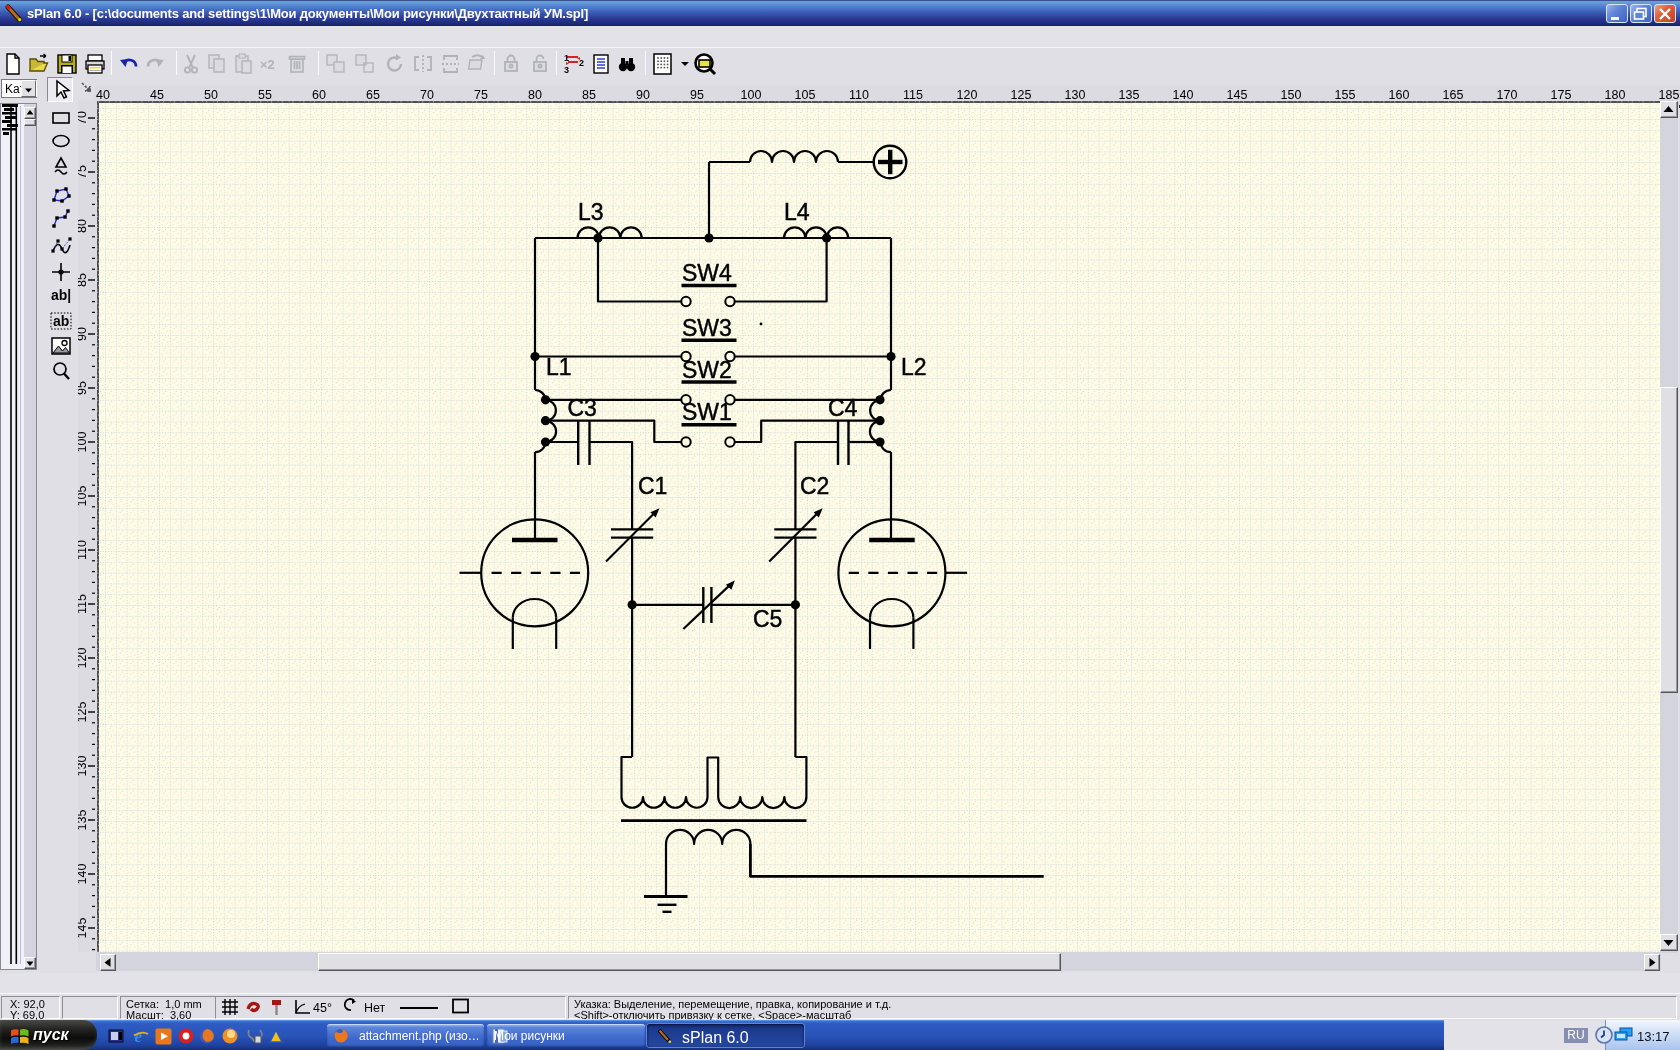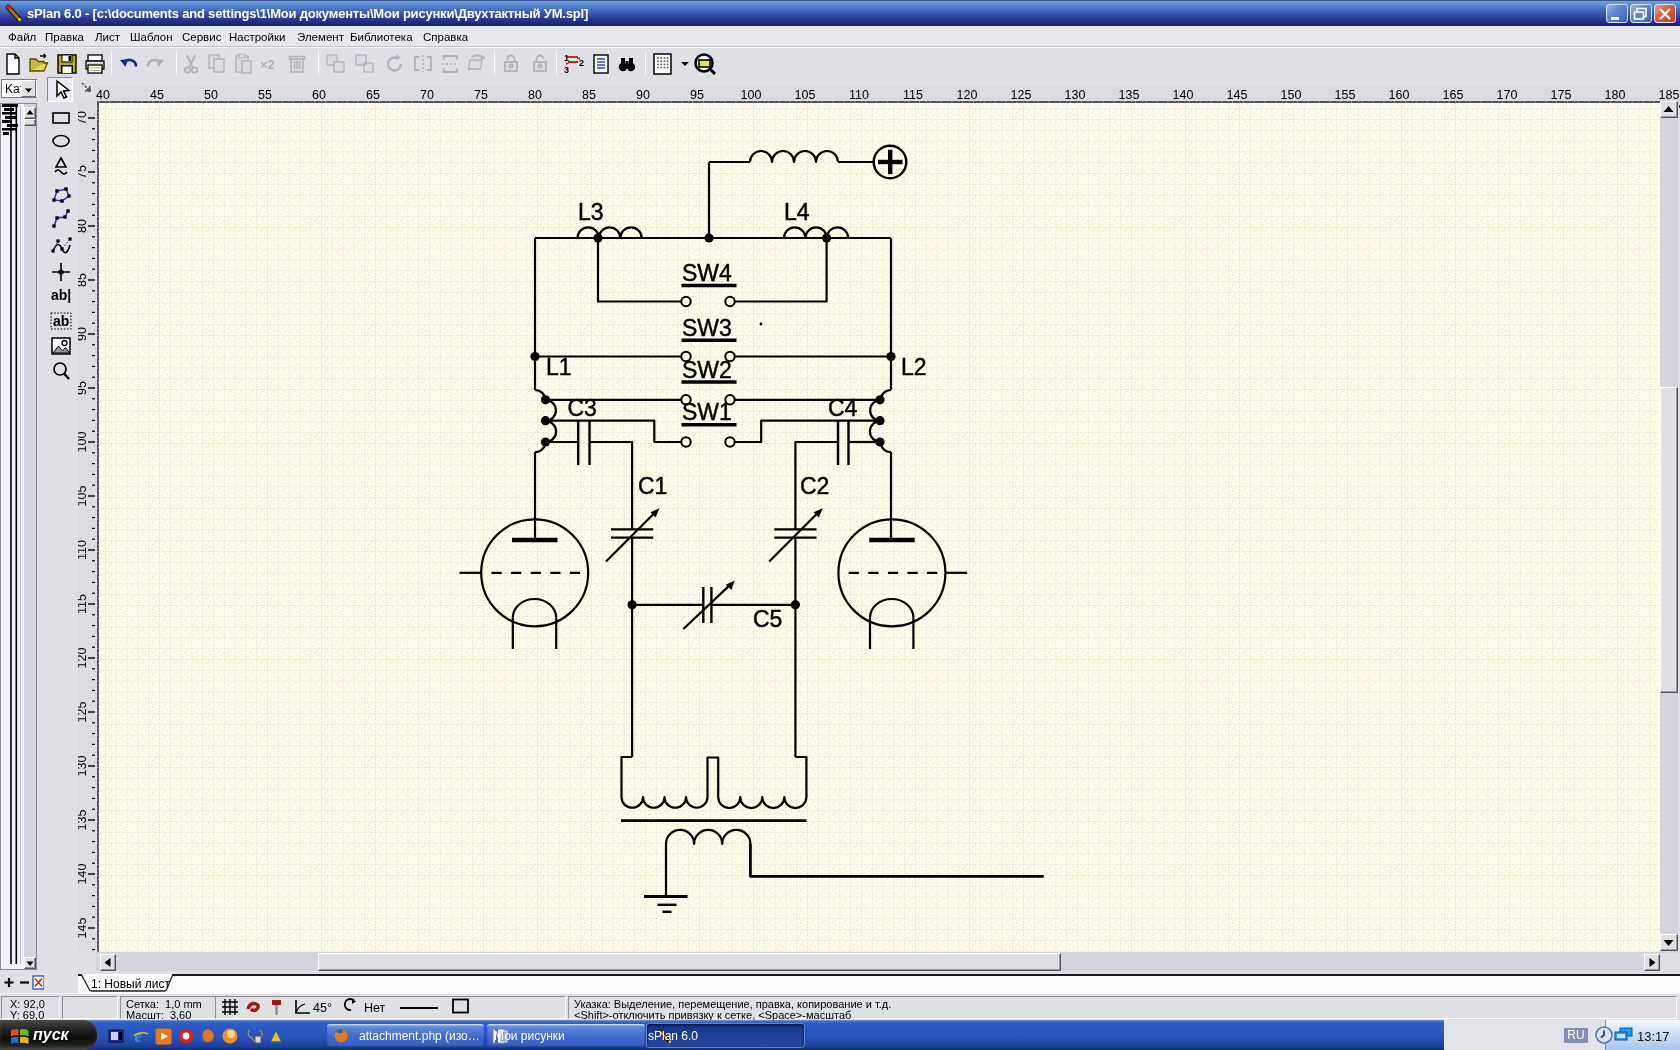--- a/index.html
+++ b/index.html
@@ -70,31 +70,20 @@
 <svg style="position:absolute;left:1606px;top:4px" width="22" height="19" viewBox="0 0 22 19">
         <rect x="5" y="13" width="8" height="3" fill="#fff"></rect>
       </svg>
 <svg style="position:absolute;left:1630px;top:4px" width="22" height="19" viewBox="0 0 22 19">
         <rect x="7" y="4.5" width="9" height="8" fill="none" stroke="#fff" stroke-width="1.6"></rect>
         <rect x="4.5" y="8" width="9" height="7" fill="#5f85d8" stroke="#fff" stroke-width="1.6"></rect>
       </svg>
 <svg style="position:absolute;left:1654px;top:4px" width="22" height="19" viewBox="0 0 22 19">
         <path d="M6,5 L16,15 M16,5 L6,15" stroke="#fff" stroke-width="2.4"></path>
       </svg>
-</div>
-<div id="menubar" class="abs">
-<span class="abs mitem" style="left:8px">Файл</span>
-<span class="abs mitem" style="left:45px">Правка</span>
-<span class="abs mitem" style="left:95px">Лист</span>
-<span class="abs mitem" style="left:130px">Шаблон</span>
-<span class="abs mitem" style="left:182px">Сервис</span>
-<span class="abs mitem" style="left:229px">Настройки</span>
-<span class="abs mitem" style="left:297px">Элемент</span>
-<span class="abs mitem" style="left:350px">Библиотека</span>
-<span class="abs mitem" style="left:423px">Справка</span>
 </div>
 <div id="toolbar" class="abs">
 <div class="abs tsep" style="left:111px"></div>
 <div class="abs tsep" style="left:176px"></div>
 <div class="abs tsep" style="left:318px"></div>
 <div class="abs tsep" style="left:494px"></div>
 <div class="abs tsep" style="left:556px"></div>
 <div class="abs tsep" style="left:645px"></div>
 <svg style="position:absolute;left:1px;top:4px" width="24" height="24" viewBox="0 0 24 24">
         <path d="M6,2 h8 l4,4 v16 h-12 z" fill="#fff" stroke="#000" stroke-width="1.4"></path>
@@ -805,35 +794,20 @@
 <div class="abs sbtn" style="left:100px;top:876px;width:16px;height:17px"></div>
 <svg style="position:absolute;left:100px;top:876px" width="16" height="17" viewBox="0 0 16 17">
         <path d="M10.5,4 l-6,4.5 l6,4.5 z" fill="#000"></path>
       </svg>
 <div class="abs sthumb" style="left:318px;top:875px;width:743px;height:18px"></div>
 <div class="abs sbtn" style="left:1644px;top:876px;width:16px;height:17px"></div>
 <svg style="position:absolute;left:1644px;top:876px" width="16" height="17" viewBox="0 0 16 17">
         <path d="M5.5,4 l6,4.5 l-6,4.5 z" fill="#000"></path>
       </svg>
 </div>
-<div id="tabrow" class="abs">
-      <div id="tabwhite" class="abs"></div>
-<svg style="position:absolute;left:2px;top:2px" width="42" height="18" viewBox="0 0 42 18">
-        <g stroke="#000" stroke-width="2.2">
-          <path d="M7,3 v9 M2.5,7.5 h9"></path>
-          <path d="M18,7.5 h9"></path>
-        </g>
-        <rect x="31" y="1" width="11" height="13" fill="#fff" stroke="#3858c8" stroke-width="1.4"></rect>
-        <path d="M33,3.5 l7,8 m0,-8 l-7,8" stroke="#c82818" stroke-width="1.5"></path>
-      </svg>
-<svg style="position:absolute;left:76px;top:1px" width="110" height="18" viewBox="0 0 110 18">
-        <path d="M5,0 L13,15 Q13.6,17 16,17 L88,17 Q90,17 90.8,15.2 L97,0" fill="#fbfbfb" stroke="#222" stroke-width="1.3"></path>
-      </svg>
-<div class="abs" style="left:91px;top:4px;font-size:12px">1: Новый лист</div>
-</div>
 <div id="statusbar" class="abs">
 <div class="abs scell" style="left:1px;width:59px;padding:2px 0 0 8px">X: 92,0<br>Y: 69,0</div>
 <div class="abs scell" style="left:62px;width:56px"></div>
 <div class="abs scell" style="left:120px;width:116px;padding:2px 0 0 5px">Сетка:&nbsp; 1,0 mm<br>Масшт:&nbsp; 3,60</div>
 <div class="abs scell" style="left:215px;width:351px"></div>
 <div class="abs scell" style="left:568px;width:1109px;padding:2px 0 0 5px">Указка: Выделение, перемещение, правка, копирование и т.д.<br>&lt;Shift&gt;-отключить привязку к сетке, &lt;Space&gt;-масштаб</div>
 <svg style="position:absolute;left:220px;top:3px" width="350" height="22" viewBox="0 0 350 22">
         <g stroke="#000" stroke-width="1.4" fill="none">
           <path d="M2,5 h16 M2,10 h16 M2,15 h16 M5,2 v16 M10,2 v16 M15,2 v16"></path>
         </g>
@@ -909,21 +883,21 @@
         <rect x="3" y="1" width="3" height="14" fill="#4868c0"></rect>
         <rect x="8" y="3" width="7" height="11" fill="#88a8e0" stroke="#fff" stroke-width="0.8"></rect>
       </svg>
 <div class="abs" style="left:494px;top:9px;color:#fff;font-size:12px;white-space:nowrap;overflow:hidden;width:120px">Мои рисунки</div>
 <div class="abs tbtn tbtn-active" style="left:647px;width:157px"></div>
 <svg style="position:absolute;left:656px;top:7px" width="17" height="17" viewBox="0 0 17 17">
         <line x1="3" y1="3" x2="13" y2="14" stroke="#000" stroke-width="4"></line>
         <line x1="3.5" y1="3.5" x2="12" y2="13" stroke="#b86a14" stroke-width="2.2"></line>
         <circle cx="13.8" cy="14.8" r="1.3" fill="#e8e000"></circle>
       </svg>
-<div class="abs" style="left:648px;top:9px;color:#fff;font-size:12px;white-space:nowrap;overflow:hidden;width:119px">sPlan 6.0</div>
+<div class="abs" style="left:682px;top:9px;color:#fff;font-size:16px;white-space:nowrap;overflow:hidden;width:119px">sPlan 6.0</div>
 <div class="abs" style="left:1605px;top:0;width:75px;height:30px;background:linear-gradient(180deg,#f4f8ff 0%,#cfdff6 45%,#a8c4ee 100%);border-left:1px solid #7090c8"></div>
 <div class="abs" style="left:1564px;top:8px;width:24px;height:15px;background:rgba(20,40,110,.45);color:#fff;font-size:12px;text-align:center">RU</div>
 <svg style="position:absolute;left:1595px;top:6px" width="18" height="18" viewBox="0 0 18 18">
         <circle cx="9" cy="9" r="8" fill="#d8e4f4" stroke="#5878b0" stroke-width="1.6"></circle>
         <path d="M9,4.5 V9 L6,11.5" stroke="#204080" stroke-width="1.8" fill="none"></path>
       </svg>
 <svg style="position:absolute;left:1614px;top:6px" width="20" height="17" viewBox="0 0 20 17">
         <rect x="6" y="2" width="12" height="8" fill="#28a0f8" stroke="#0850a0"></rect>
         <rect x="1" y="6" width="12" height="8" fill="#28a0f8" stroke="#0850a0"></rect>
         <rect x="3" y="8" width="8" height="4" fill="#c8e8ff"></rect>

